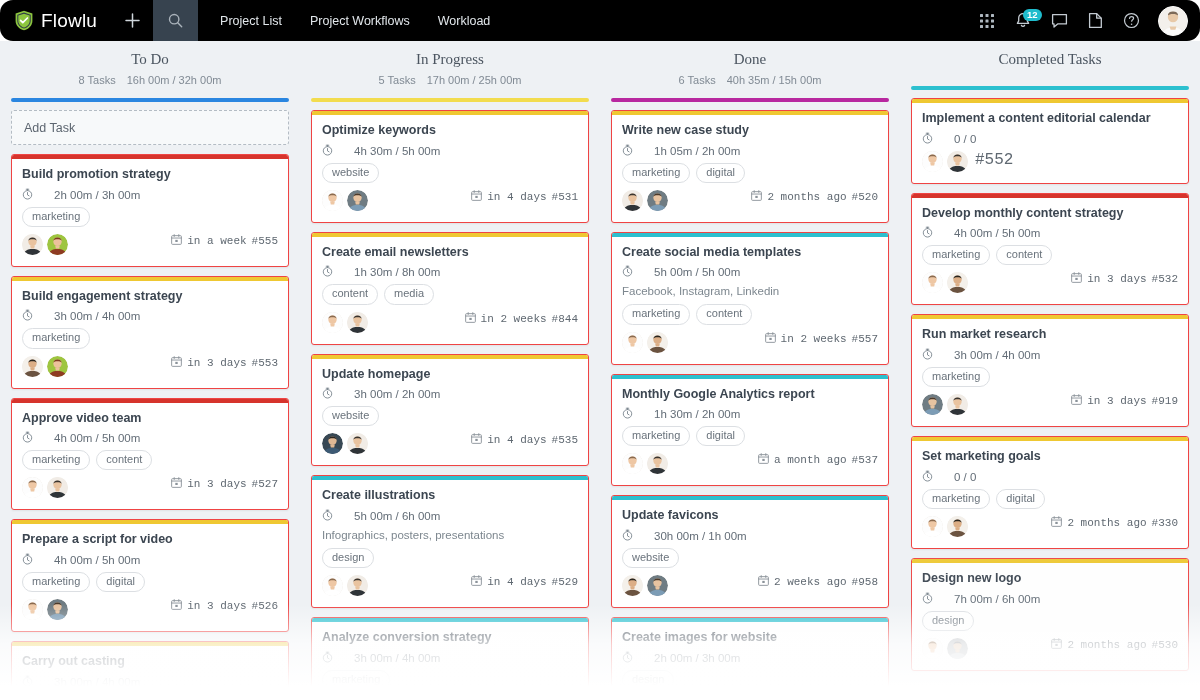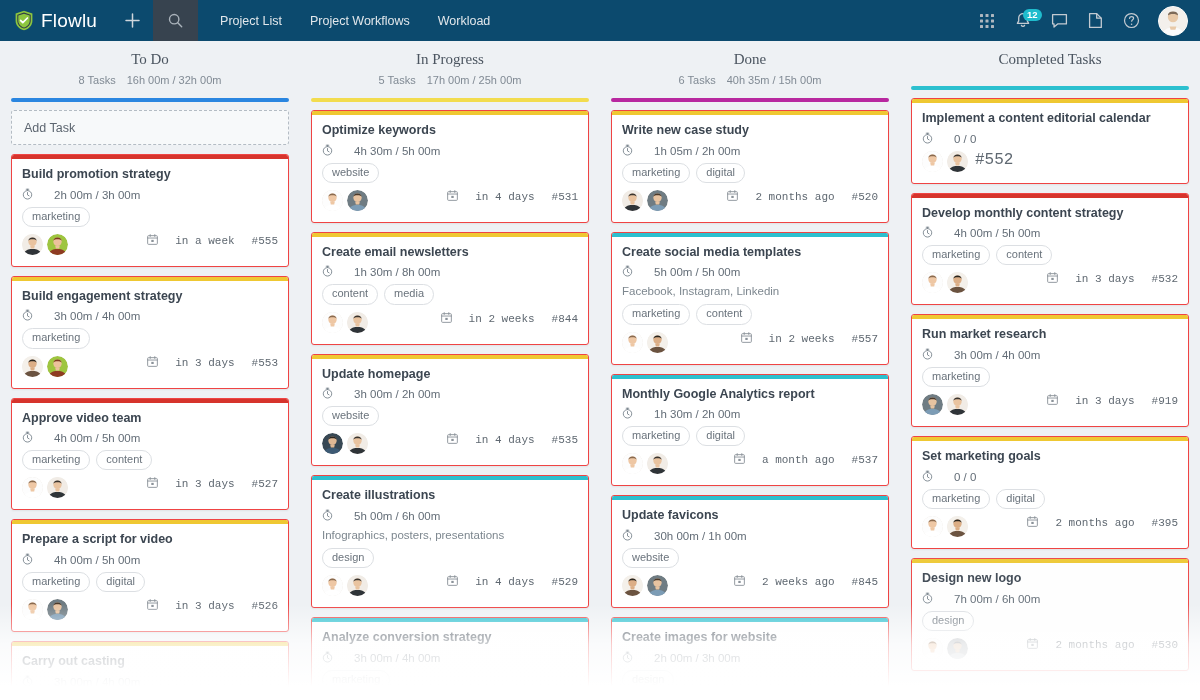--- a/index.html
+++ b/index.html
@@ -6,25 +6,26 @@
   html, body {
     width: 1200px; height: 700px;
     font-family: "Liberation Sans", sans-serif;
     background: #ffffff;
     overflow: hidden;
   }
 
   
   .topbar {
     height: 41px;
-    background: #0c4a6e;
+    background: #000000;
     display: flex;
     align-items: center;
     position: relative;
     z-index: 20;
+    border-radius: 13px;
   }
   .logo-wrap {
     display: flex; align-items: center; gap: 7px;
     padding: 0 14px 0 14px; height: 41px;
   }
   .logo-shield { width: 20px; height: 21px; display: block; }
   .logo-text {
     color: #ffffff; font-size: 19px; letter-spacing: .2px;
   }
   .plus-btn {
@@ -142,21 +143,21 @@
   .card-foot {
     display: flex; align-items: flex-start; min-height: 24px; font-family: Liberation Mono, monospace;
   }
   .avatars { display: flex; align-items: center; gap: 4px; }
   .av {
     width: 21px; height: 21px; border-radius: 50%;
     overflow: hidden; flex: none; background: #f0ece8;
     position: relative;
   }
   .meta-right {
-    margin-left: auto; display: flex; align-items: center; gap: 17px;
+    margin-left: auto; display: flex; align-items: center; gap: 5px;
     font-size: 11px; color: #5f6871; white-space: nowrap;
   }
   .meta-id { color: #5f6871; }
   .cal-ico { opacity: .8; }
 
   
   .fade {
     position: absolute; left: 0; right: 0; bottom: 0; height: 96px;
     background: linear-gradient(to bottom, rgba(255,255,255,0) 0%, rgba(255,255,255,.72) 42%, #ffffff 86%);
     pointer-events: none; z-index: 9;
@@ -848,21 +849,21 @@
                     <path d="M8.2 11.7h4.6l-.6 2.9H8.8z" fill="#e8c3a0"></path>
                   </svg></span>
               </div>
               <div class="meta-right">
                 <span class="cal-ico"><svg width="11" height="11" viewBox="0 0 12 12">
                     <rect x=".7" y="1.8" width="10.6" height="9.5" rx="1" stroke="#6d767f" stroke-width="1" fill="none"></rect>
                     <path d="M.7 4.4h10.6M3.5.7v2M8.5.7v2" stroke="#6d767f" stroke-width="1" stroke-linecap="round"></path>
                     <rect x="4.7" y="6.4" width="2.6" height="2.3" fill="#6d767f"></rect>
                   </svg></span>
                 <span>2 weeks ago</span>
-                <span class="meta-id">#845</span>
+                <span class="meta-id">#958</span>
               </div>
             </div>
           </div>
         </div>
         <div class="card" style="opacity: 0.95;">
           <div class="card-accent" style="background:#2cc0cf"></div>
           <div class="card-inner">
             <div class="card-title">Create images for website</div>
             <div class="card-time">
               <span><svg width="11" height="12" viewBox="0 0 12 13">
@@ -1043,21 +1044,21 @@
                     <path d="M8.2 11.7h4.6l-.6 2.9H8.8z" fill="#dcae86"></path>
                   </svg></span>
               </div>
               <div class="meta-right">
                 <span class="cal-ico"><svg width="11" height="11" viewBox="0 0 12 12">
                     <rect x=".7" y="1.8" width="10.6" height="9.5" rx="1" stroke="#6d767f" stroke-width="1" fill="none"></rect>
                     <path d="M.7 4.4h10.6M3.5.7v2M8.5.7v2" stroke="#6d767f" stroke-width="1" stroke-linecap="round"></path>
                     <rect x="4.7" y="6.4" width="2.6" height="2.3" fill="#6d767f"></rect>
                   </svg></span>
                 <span>2 months ago</span>
-                <span class="meta-id">#395</span>
+                <span class="meta-id">#330</span>
               </div>
             </div>
           </div>
         </div>
         <div class="card" style="opacity: 0.95;">
           <div class="card-accent" style="background:#efc832"></div>
           <div class="card-inner">
             <div class="card-title">Design new logo</div>
             <div class="card-time">
               <span><svg width="11" height="12" viewBox="0 0 12 13">

